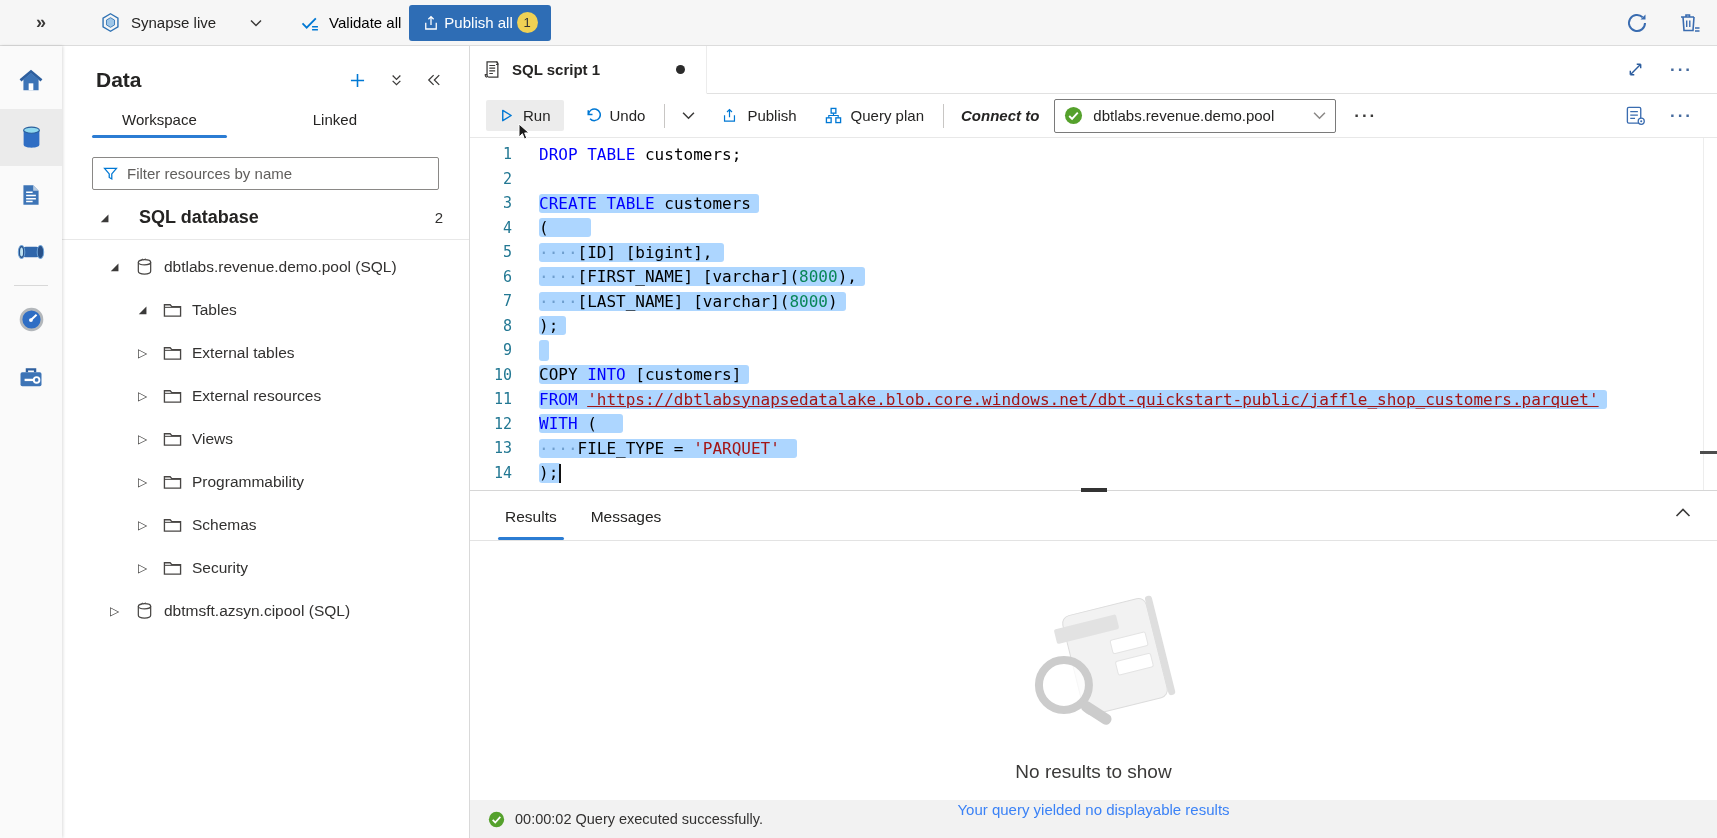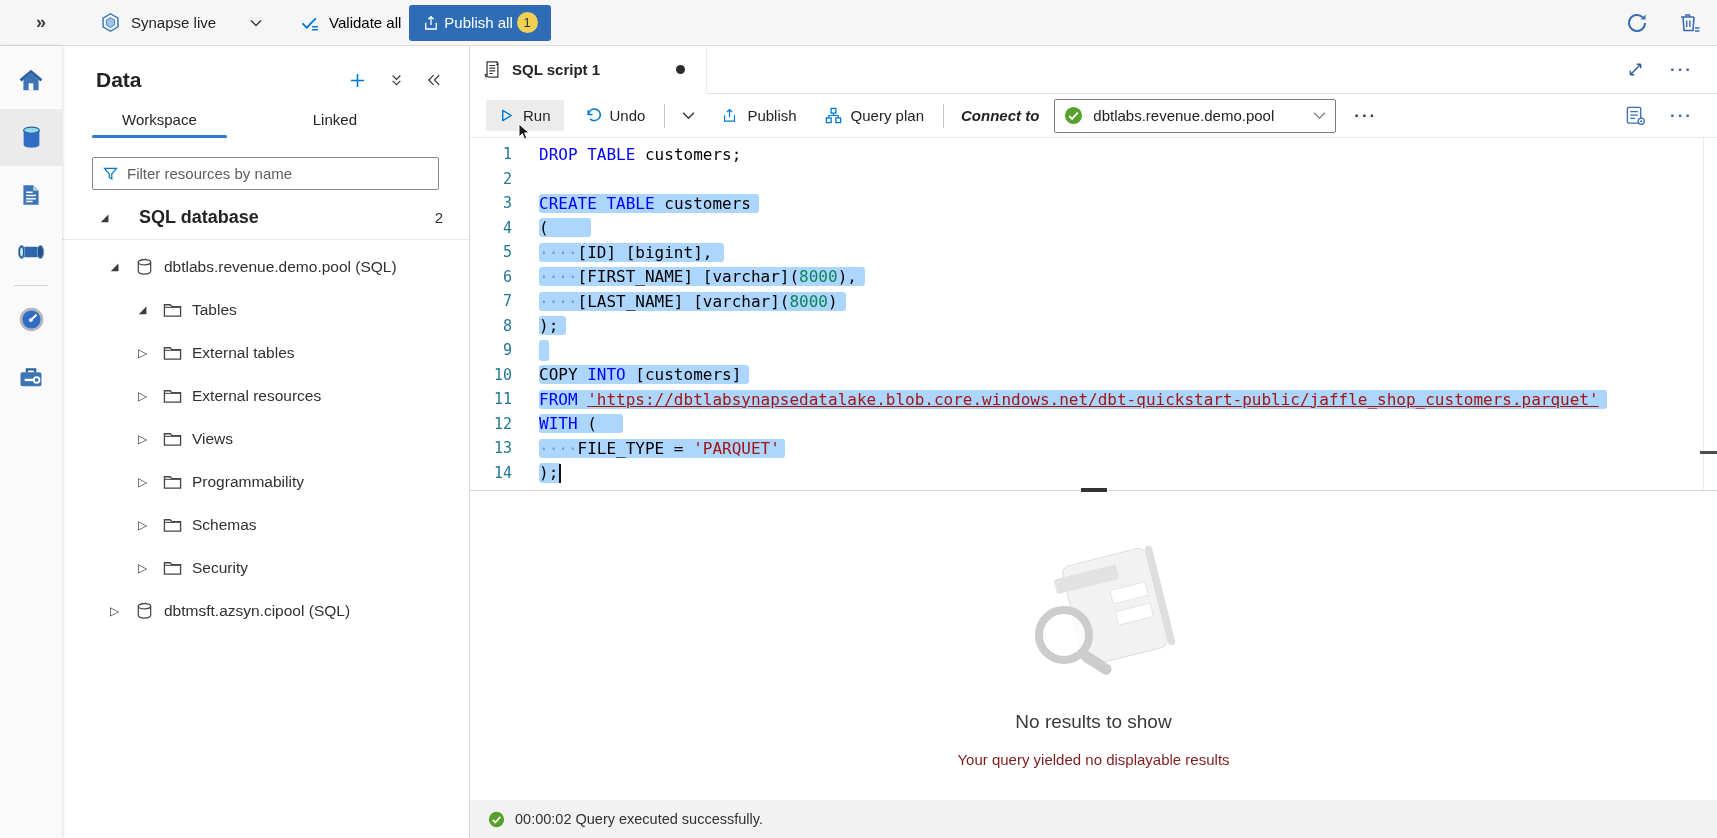--- a/index.html
+++ b/index.html
@@ -95,21 +95,21 @@
   .results { flex:1; min-height:0; border-top:1px solid #d6d6d6; position:relative; display:flex; flex-direction:column; }
   .splitter-handle { position:absolute; top:-3px; left:50%; transform:translateX(-50%); width:26px; height:4px; background:#333; z-index:3; cursor:row-resize; }
   .results-tabs { height:50px; flex:none; display:flex; align-items:flex-end; padding-left:18px; border-bottom:1px solid #e3e3e3; position:relative; }
   .res-tab { padding:13px 17px 14px; font-size:15.5px; color:#252423; cursor:pointer; position:relative; }
   .res-tab.active { font-weight:400; }
   .res-tab.active::after { content:""; position:absolute; left:10px; right:10px; bottom:0; height:3px; background:#2b7cd3; border-radius:2px; }
   .res-collapse { position:absolute; right:26px; top:16px; cursor:pointer; display:flex; }
   .results-body { flex:1; position:relative; }
   .empty-state { position:absolute; left:50%; top:52px; transform:translateX(-50%); display:flex; flex-direction:column; align-items:center; }
   .empty-title { font-size:19px; color:#3b3a39; margin-top:24px; }
-  .empty-sub { font-size:15px; color:#7f1d1d; margin-top:18px; }
+  .empty-sub { font-size:15px; color:#3b82f6; margin-top:18px; }
   .statusbar { height:38px; flex:none; background:#f2f2f2; display:flex; align-items:center; gap:10px; padding-left:18px; font-size:14.5px; color:#323130; }
 </style>
 </head>
 <body>
 
 <div class="app">
 
   <header class="topbar">
     <span class="dbl-chevrons">»</span>
     <button class="mode-btn">
@@ -469,29 +469,38 @@
             <div class="cl"><span class="ln">3</span><span class="lc"><span class="sel" style="padding-right: 8px;"><span class="tk-kw">CREATE</span><span class="tk-pl"> </span><span class="tk-kw">TABLE</span><span class="tk-pl"> customers</span></span></span></div>
             <div class="cl"><span class="ln">4</span><span class="lc"><span class="sel" style="padding-right: 42px;"><span class="tk-pl">(</span></span></span></div>
             <div class="cl"><span class="ln">5</span><span class="lc"><span class="sel" style="padding-right: 12px;"><span class="tk-ws">····</span><span class="tk-pl">[ID] [bigint],</span></span></span></div>
             <div class="cl"><span class="ln">6</span><span class="lc"><span class="sel" style="padding-right: 8px;"><span class="tk-ws">····</span><span class="tk-pl">[FIRST_NAME] [varchar](</span><span class="tk-num">8000</span><span class="tk-pl">),</span></span></span></div>
             <div class="cl"><span class="ln">7</span><span class="lc"><span class="sel" style="padding-right: 8px;"><span class="tk-ws">····</span><span class="tk-pl">[LAST_NAME] [varchar](</span><span class="tk-num">8000</span><span class="tk-pl">)</span></span></span></div>
             <div class="cl"><span class="ln">8</span><span class="lc"><span class="sel" style="padding-right: 8px;"><span class="tk-pl">);</span></span></span></div>
             <div class="cl"><span class="ln">9</span><span class="lc"><span class="sel sel-empty" style="width: 10px;"></span></span></div>
             <div class="cl"><span class="ln">10</span><span class="lc"><span class="sel" style="padding-right: 8px;"><span class="tk-pl">COPY </span><span class="tk-kw">INTO</span><span class="tk-pl"> [customers]</span></span></span></div>
             <div class="cl"><span class="ln">11</span><span class="lc"><span class="sel" style="padding-right: 8px;"><span class="tk-kw">FROM</span><span class="tk-pl"> </span><span class="tk-strlink">'https://dbtlabsynapsedatalake.blob.core.windows.net/dbt-quickstart-public/jaffle_shop_customers.parquet'</span></span></span></div>
             <div class="cl"><span class="ln">12</span><span class="lc"><span class="sel" style="padding-right: 26px;"><span class="tk-kw">WITH</span><span class="tk-pl"> (</span></span></span></div>
-            <div class="cl"><span class="ln">13</span><span class="lc"><span class="sel" style="padding-right: 5px;"><span class="tk-ws">····</span><span class="tk-pl">FILE_TYPE = </span><span class="tk-str">'PARQUET'</span></span></span></div>
+            <div class="cl"><span class="ln">13</span><span class="lc"><span class="sel" style="padding-right: 17px;"><span class="tk-ws">····</span><span class="tk-pl">FILE_TYPE = </span><span class="tk-str">'PARQUET'</span></span></span></div>
             <div class="cl"><span class="ln">14</span><span class="lc"><span class="sel" style="padding-right: 0px;"><span class="tk-pl">);</span><span class="caret"></span></span></span></div>
           </div>
         <div class="overview-ruler"></div>
         <div class="scroll-marker"></div>
       </div>
 
       <section class="results">
         <div class="splitter-handle"></div>
+        <div class="results-tabs">
+          <div class="res-tab active">Results</div>
+          <div class="res-tab">Messages</div>
+          <button class="icon-btn res-collapse">
+            <svg width="16" height="11" viewBox="0 0 16 10">
+                <path d="M1.5 8.5L8 2l6.5 6.5" stroke="#3b3a39" stroke-width="1.6" fill="none"></path>
+              </svg>
+          </button>
+        </div>
         <div class="results-body">
           <div class="empty-state">
             <span>
               <svg width="170" height="140" viewBox="0 0 170 140">
                 <g transform="rotate(-14 100 60)">
                   <rect x="62" y="14" width="86" height="102" rx="8" fill="#f2f2f2" stroke="#dcdcdc"></rect>
                   <rect x="148" y="14" width="7" height="102" rx="3" fill="#dedede"></rect>
                   <rect x="52" y="24" width="64" height="15" rx="2" fill="#e2e2e2"></rect>
                   <rect x="104" y="48" width="36" height="14" rx="2" fill="#fff" stroke="#e4e4e4"></rect>
                   <rect x="104" y="70" width="36" height="14" rx="2" fill="#fff" stroke="#e4e4e4"></rect>

